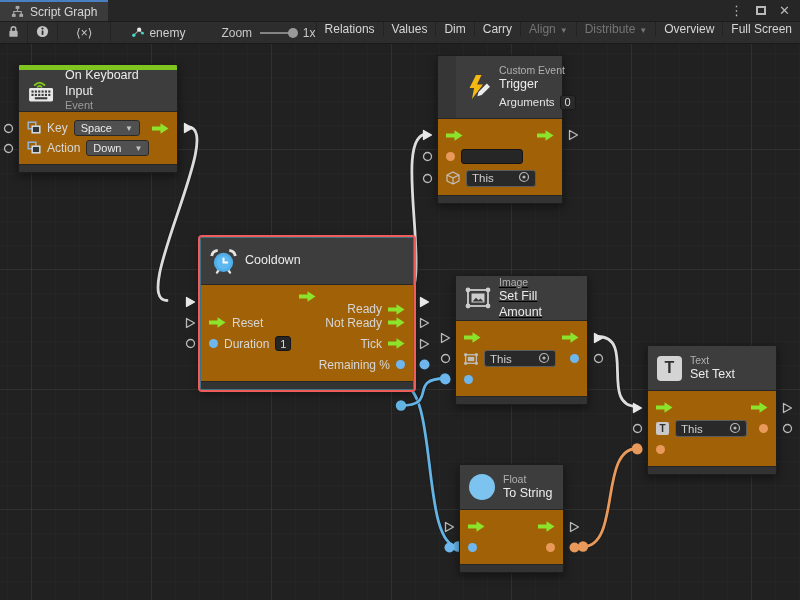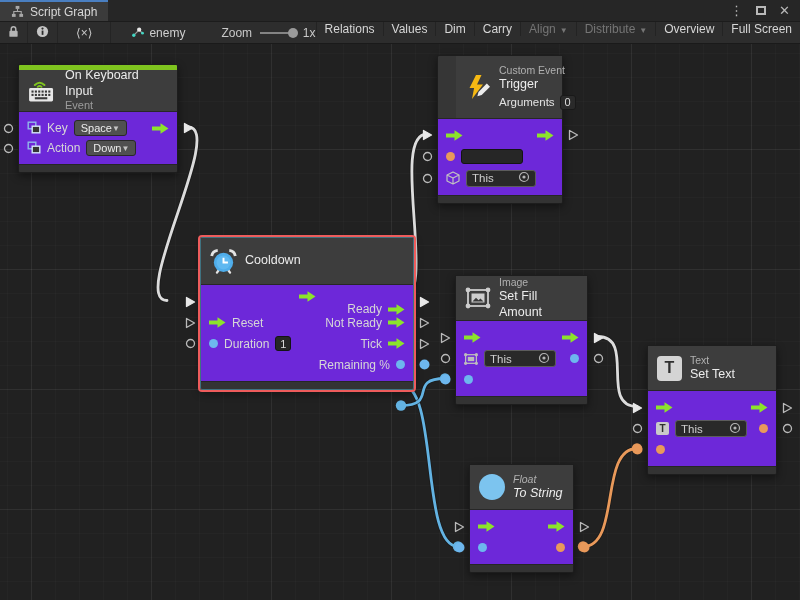--- a/index.html
+++ b/index.html
@@ -44,29 +44,29 @@
   .node{position:absolute;background:#363636;border:1px solid #1d1d1d;border-radius:2px;box-shadow:0 3px 9px rgba(0,0,0,.45);}
   .node.selected{border:1px solid #3f7280;outline:2px solid #ee5c5c;}
   .topbar{height:5px;background:#7fc41f;border-radius:1px 1px 0 0;}
   .nheader{display:flex;align-items:center;gap:8px;padding:0 9px;background:#3d3d3d;}
   .hcol{display:flex;flex-direction:column;justify-content:center;line-height:1.25;}
   .hsmall{font-size:10.5px;color:#b0b0b0;}
   .htitle{font-size:12.5px;color:#ececec;}
   .hsub{font-size:11px;color:#9c9c9c;}
   .argsrow{display:flex;align-items:center;gap:5px;font-size:11.5px;color:#e2e2e2;margin-top:2px;}
   .argbox{min-width:16px;height:15px;background:#2a2a2a;border:1px solid #191919;border-radius:3px;display:flex;align-items:center;justify-content:center;font-size:11px;color:#dcdcdc;padding:0 2px;}
-  .nbody{border-top:1px solid #272727;background:#6d28d9;padding:6px 0;}
+  .nbody{border-top:1px solid #272727;background:#a16207;padding:6px 0;}
   .nrow{position:relative;display:flex;align-items:center;padding:0 8px;}
   .lgrp,.rgrp{display:flex;align-items:center;gap:6px;}
   .rgrp{margin-left:auto;}
   .plbl{font-size:12px;color:#d6d6d6;white-space:nowrap;}
   .vdot{width:9px;height:9px;border-radius:50%;display:inline-block;}
   .flow{display:flex;align-items:center;}
   .mico{display:flex;align-items:center;}
-  .dd{display:flex;align-items:center;gap:0;height:16px;background:#505050;border:1px solid #292929;border-radius:3px;padding:0 6px;font-size:11px;color:#ececec;}
+  .dd{display:flex;align-items:center;gap:13px;height:16px;background:#505050;border:1px solid #292929;border-radius:3px;padding:0 6px;font-size:11px;color:#ececec;}
   .dd .caret{font-size:8px;color:#c4c4c4;}
   .fld{height:15px;background:#262626;border:1px solid #141414;border-radius:3px;display:inline-flex;align-items:center;justify-content:center;font-size:11px;color:#dcdcdc;padding:0 3px;}
   .thisfld{display:flex;align-items:center;height:17px;background:#292929;border:1px solid #5c5c5c;border-radius:3px;padding:0 5px;font-size:11.5px;color:#cfcfcf;}
   .thisfld .tx{flex:1;}
   .chk{width:11px;height:11px;background:#1f1f1f;border:1px solid #828282;border-radius:1px;display:inline-block;}
   .nfooter{height:8px;background:#333333;border-top:1px solid #262626;border-radius:0 0 2px 2px;}
   .eport{position:absolute;top:50%;transform:translateY(-50%);width:12px;height:12px;display:flex;align-items:center;justify-content:center;}
   .eport.l{left:-17px;}
   .eport.r{right:-17px;}
   .floatico{width:26px;height:26px;border-radius:50%;background:#7cc4ef;}
@@ -469,21 +469,21 @@
               <span class="eport r">
                 <svg width="11" height="11" viewBox="0 0 11 11">
                   <circle cx="5.5" cy="5.5" r="5" fill="#6db7ee"></circle>
                 </svg>
               </span>
             </div>
           </div>
           <div class="nfooter"></div>
         </div>
         <div class="node" style="left: 455px; top: 231px; width: 133px;">
-          <div class="nheader" style="height: 44px;">
+          <div class="nheader" style="height: 44px; text-decoration: underline;">
             <span class="mico">
               <svg width="26" height="22" viewBox="0 0 26 22">
                 <rect x="3" y="3" width="20" height="16" fill="none" stroke="#cdcdcd" stroke-width="1.8"></rect>
                 <circle cx="3" cy="3" r="2.4" fill="#cdcdcd"></circle>
                 <circle cx="23" cy="3" r="2.4" fill="#cdcdcd"></circle>
                 <circle cx="3" cy="19" r="2.4" fill="#cdcdcd"></circle>
                 <circle cx="23" cy="19" r="2.4" fill="#cdcdcd"></circle>
                 <rect x="6.5" y="6.5" width="13" height="9" fill="#cdcdcd"></rect>
                 <path d="M7.5 14.5l3.5-3.8 2.6 2.6 1.8-1.8 3.1 3z" fill="#3a3a3a"></path>
               </svg>
@@ -635,21 +635,21 @@
                 </svg>
               </span>
               <span class="lgrp">
                 <span class="vdot" style="background: rgb(233, 153, 90);"></span>
               </span>
               <span class="rgrp"></span>
             </div>
           </div>
           <div class="nfooter"></div>
         </div>
-        <div class="node" style="left: 469px; top: 420px; width: 105px; font-style: italic;">
+        <div class="node" style="left: 459px; top: 420px; width: 105px;">
           <div class="nheader" style="height: 44px;">
             <span class="floatico"></span>
             <div class="hcol">
               <div class="hsmall">Float</div>
               <div class="htitle">To String</div>
             </div>
           </div>
           <div class="nbody">
             <div class="nrow" style="height: 21px;">
               <span class="eport l">

